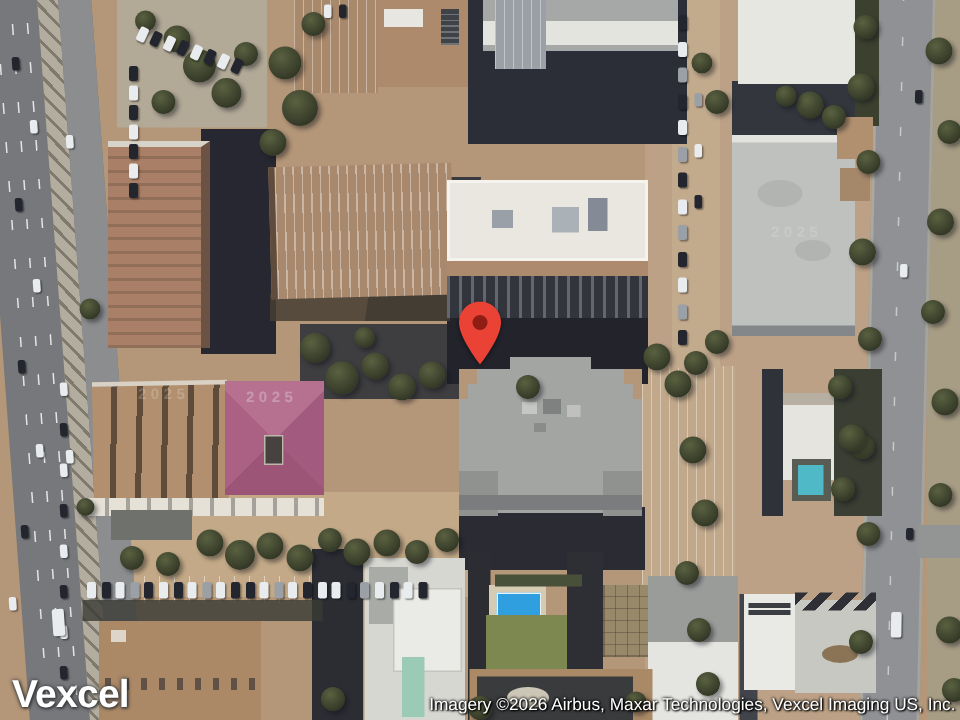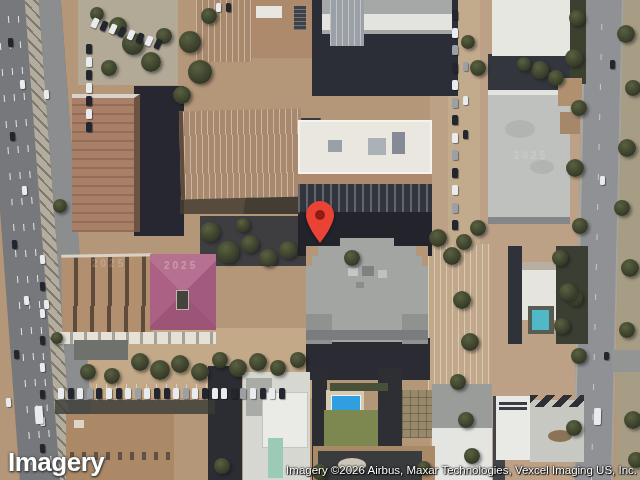--- a/index.html
+++ b/index.html
@@ -277,15 +277,15 @@
       <span class="car" style="left: 600px; top: 176px; width: 5px; height: 9px; background: rgb(233, 236, 238); transform: rotate(1deg);"></span>
       <span class="car" style="left: 604px; top: 352px; width: 5px; height: 8px; background: rgb(35, 38, 46); transform: rotate(1deg);"></span>
       <span class="car" style="left: 610px; top: 60px; width: 5px; height: 9px; background: rgb(35, 38, 46); transform: rotate(1deg);"></span>
     </div>
 
   <svg class="o" viewBox="0 0 24 36" style="left:306px;top:201px;width:28px;height:42px;z-index:40;filter:drop-shadow(0 1px 1.5px rgba(0,0,0,.45));">
     <path d="M12 0C5.37 0 0 5.37 0 12c0 8.9 12 24 12 24s12-15.1 12-24C24 5.37 18.63 0 12 0z" fill="#EA4335"></path>
     <circle cx="12" cy="12" r="4.3" fill="#8F1D13"></circle>
   </svg>
 
-  <div class="glogo">Imagery</div>
+  <div class="glogo">Vexcel</div>
   <div class="attr">Imagery ©2026 Airbus, Maxar Technologies, Vexcel Imaging US, Inc.</div>
 </div>
 
 </body></html>

